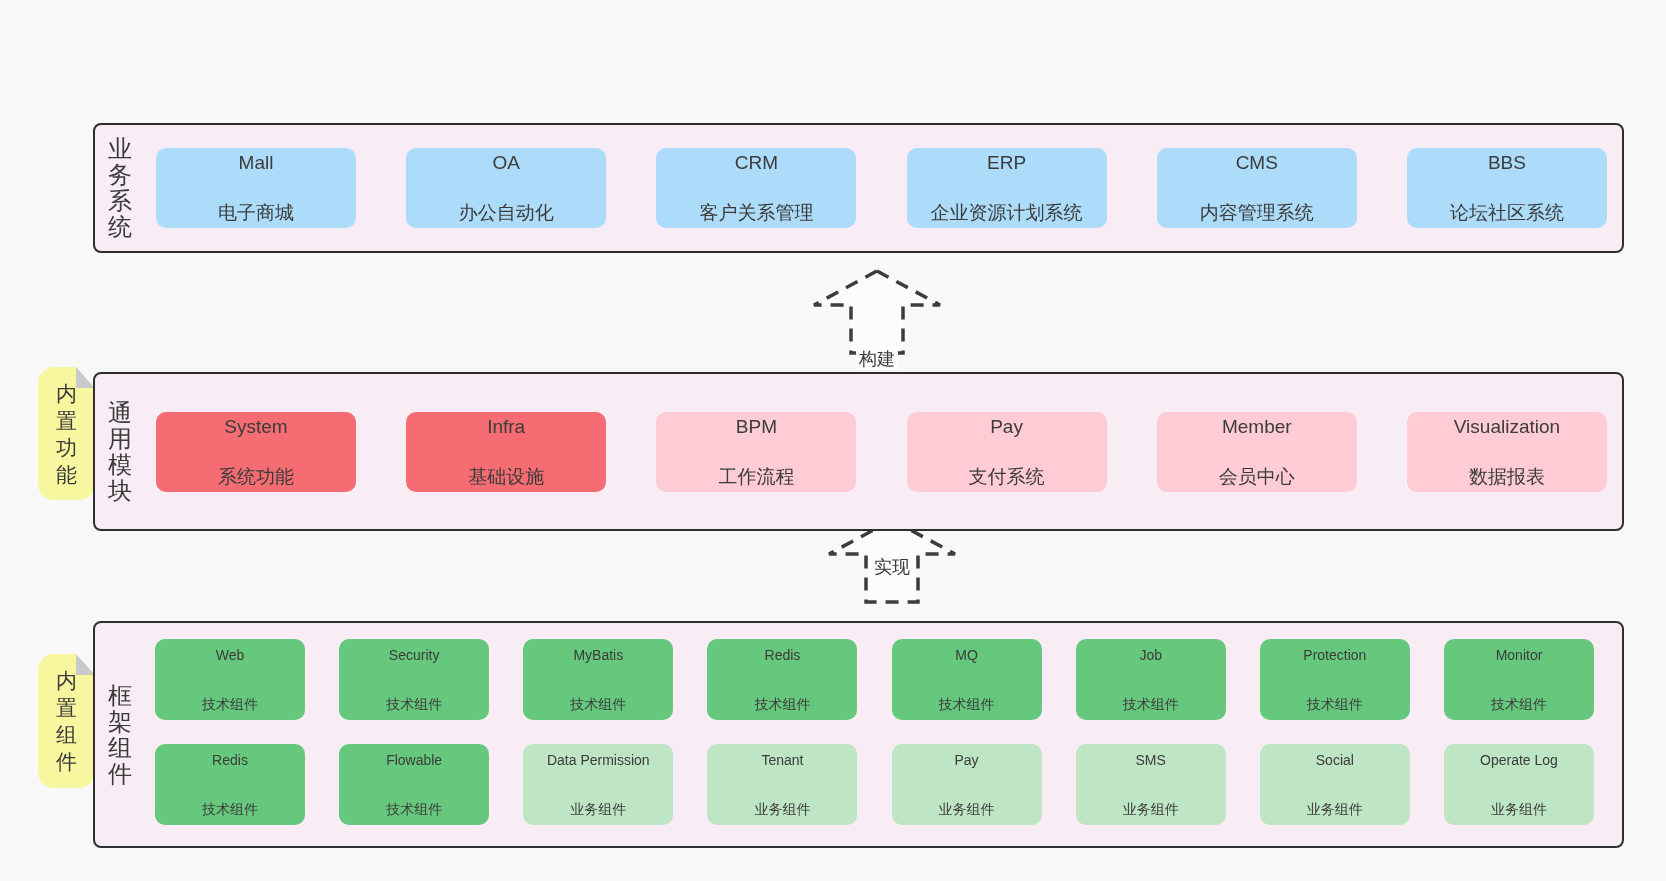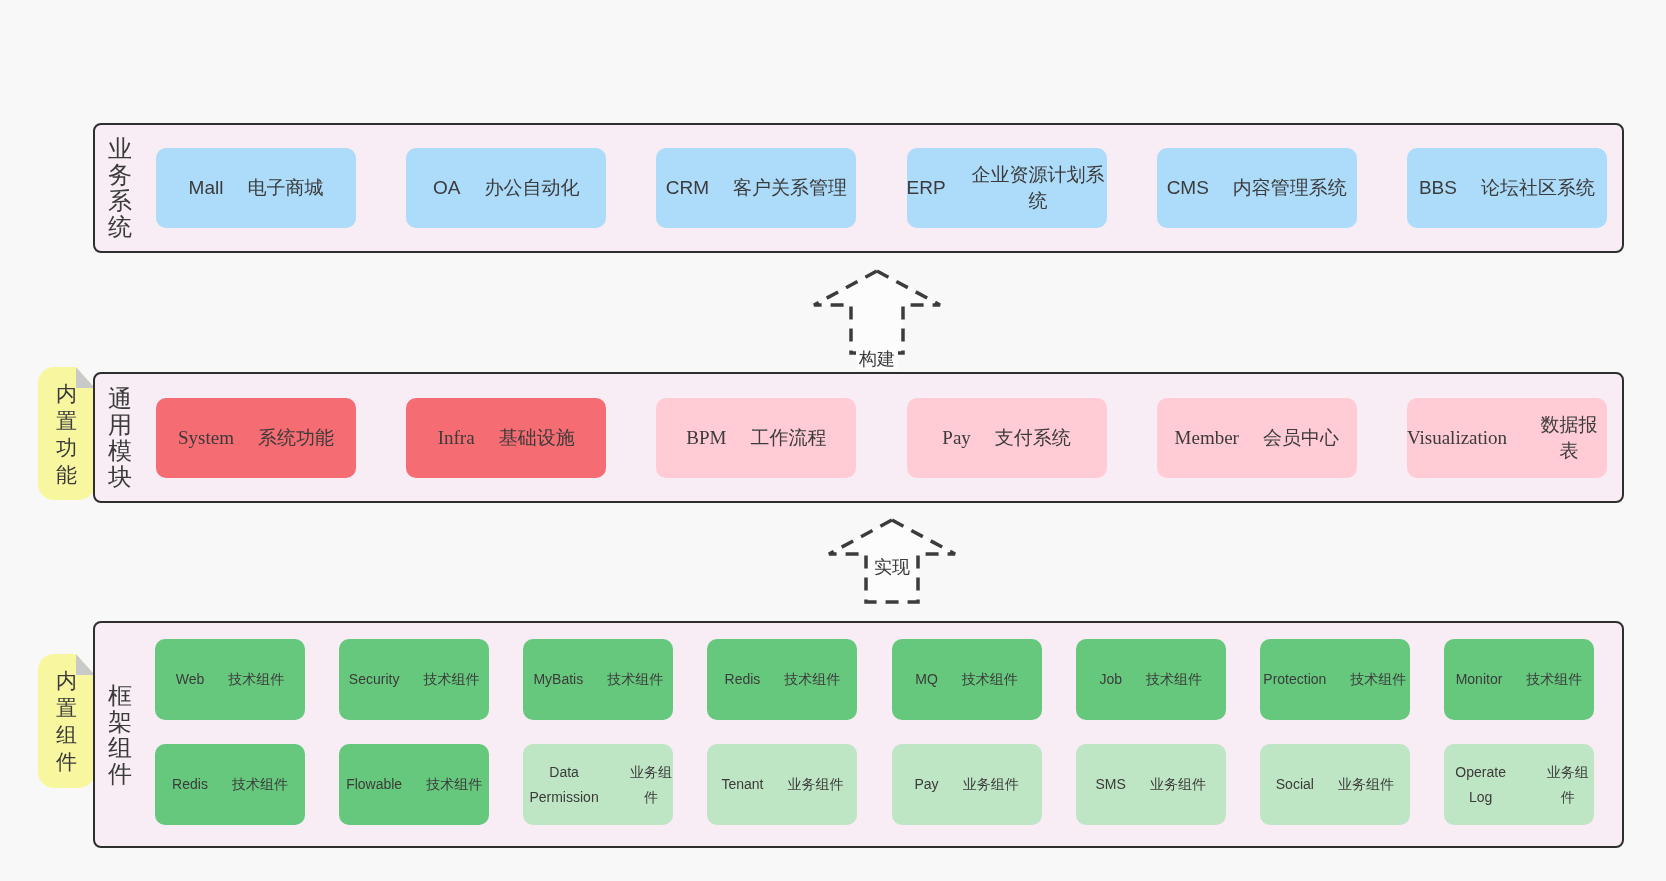--- a/index.html
+++ b/index.html
@@ -7,39 +7,39 @@
     width:1666px; height:881px; position:relative; overflow:hidden;
     background:#f8f8f8;
     font-family:"Liberation Sans","DejaVu Sans",sans-serif;
     color:#3b3b3b;
   }
   .panel {
     position:absolute; left:93px; width:1531px; box-sizing:border-box;
     background:#f8ecf5; border:2px solid #2e2e2e; border-radius:8px; z-index:2;
   }
   #panel-business   { top:123px; height:130px; }
-  #panel-modules    { top:372px; height:131px;font-family:Liberation Serif, serif; }
+  #panel-modules    { top:372px; height:159px; }
   #panel-components { top:621px; height:227px; }
 
   .vlabel {
     position:absolute; left:11px; top:50%; transform:translateY(-50%);
     width:28px; font-size:24px; line-height:26px; letter-spacing:0;
     word-break:break-all; text-align:center; color:#3a3a3a;
   }
   .boxes {
     position:absolute; left:61px; right:15px; top:50%; transform:translateY(-50%);
     display:flex; justify-content:space-between;
   }
   .rows {
     position:absolute; left:60px; right:28px; top:16px;
     display:flex; flex-direction:column; gap:24px;
   }
   .row8 { display:flex; justify-content:space-between; }
   .box {
-    display:flex; flex-direction:row; align-items:center; justify-content:center;
+    display:flex; flex-direction:column; align-items:center; justify-content:center;
     border-radius:10px; text-align:center;gap:24px;
   }
   .boxes .box { width:200px; height:80px; }
   .row8  .box { width:150px; height:81px; }
   .box span { display:block; font-size:19px; line-height:26px; color:#3b3b3b; }
   .row8 .box span { font-size:14px; line-height:25px; }
   .box.wrap3 .en { max-width:112px; }
 
   .blue  { background:#addcfa; }
   .red   { background:#f56c72; }

